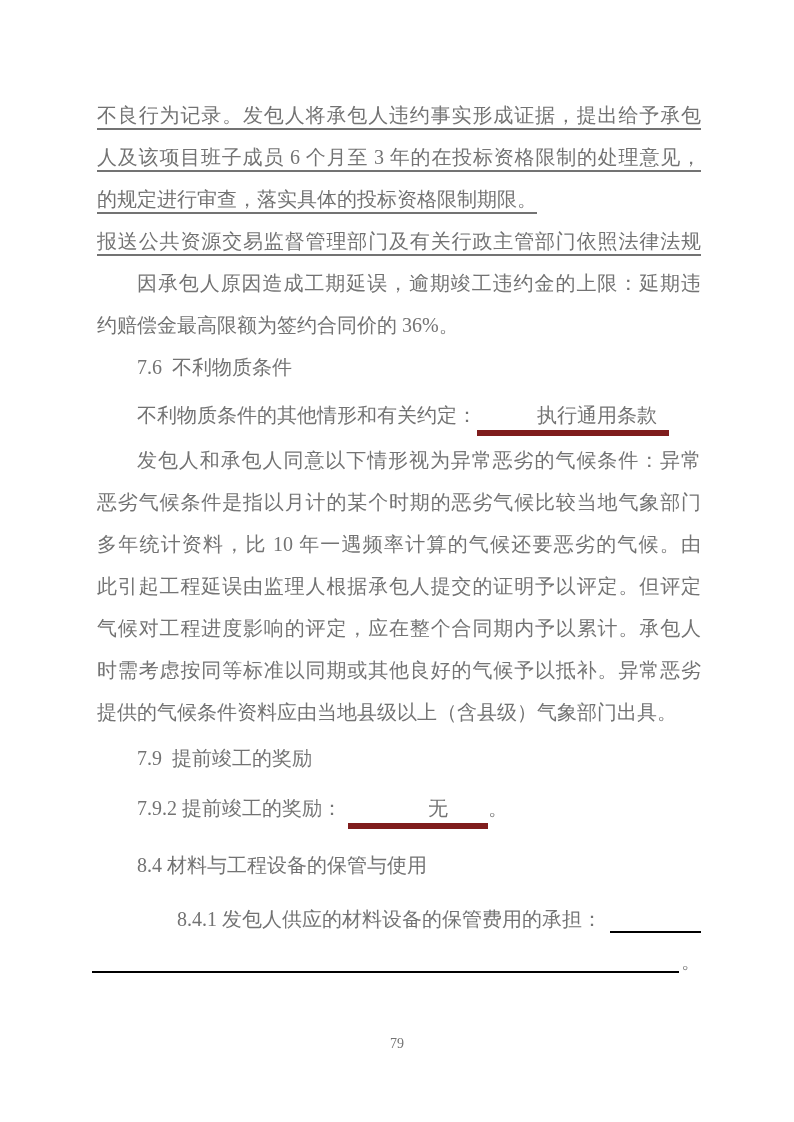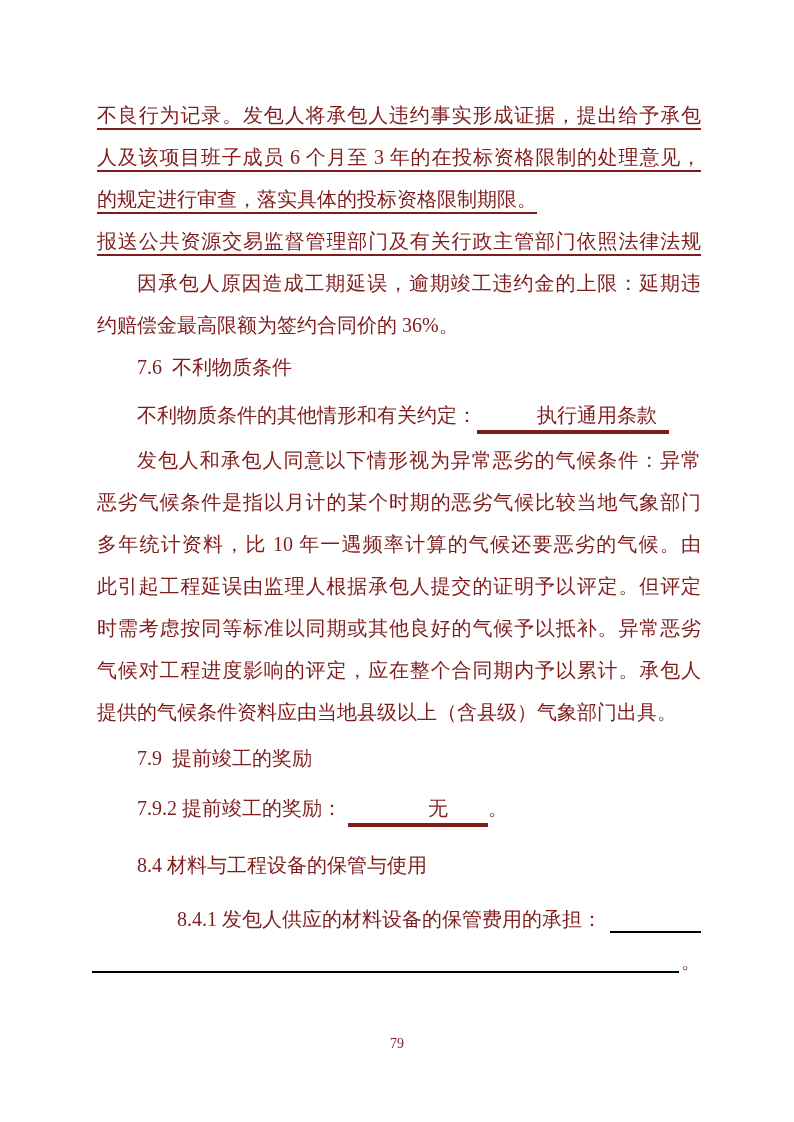--- a/index.html
+++ b/index.html
@@ -1,20 +1,20 @@
 <!DOCTYPE html>
 <html><head>
 <meta charset="utf-8">
 <style>
   html,body{margin:0;padding:0;background:#ffffff;}
   .page{
     position:relative;
     width:794px;height:1122px;
     background:#ffffff;
-    color:#7f1d1d;
+    color:#737373;
     font-family:"Liberation Serif","DejaVu Serif",serif;
     overflow:hidden;
   }
   .content{
     position:absolute;
     left:97px;top:94px;width:604px;
     font-size:20px;line-height:42px;
     text-align:justify;
   }
   .line{text-align:justify;}
@@ -30,21 +30,21 @@
   .mt6{margin-top:6px;}
   .mt3{margin-top:3px;}
   .mt4{margin-top:4px;}
   .mt8{margin-top:8px;}
   .mt16{margin-top:16px;}
   .mt15{margin-top:15px;}
   .mt12{margin-top:12px;}
   .h8{font-size:22px;}
   .blank{
     display:inline-block;
-    border-bottom:4px solid #7f1d1d;
+    border-bottom:6px solid #7f1d1d;
     line-height:30px;
     vertical-align:baseline;
   }
   .blank-76{padding:0 12px 0 20px;}
   .blank-792{min-width:140px;text-align:center;margin-left:6px;}
   .fill-row{display:flex;padding-left:2em;}
   .fill-row .lbl{white-space:nowrap;margin-left:40px;}
   .grow-blank{
     flex:1 1 auto;
     border-bottom:2px solid #000;
@@ -90,22 +90,22 @@
 
     <div class="ind mt6">
       <span>不利物质条件的其他情形和有关约定：</span><span class="blank blank-76">执行通用条款</span>
     </div>
 
     <div class="mt3">
       <div class="line jlast ind">发包人和承包人同意以下情形视为异常恶劣的气候条件：异常</div>
       <div class="line jlast">恶劣气候条件是指以月计的某个时期的恶劣气候比较当地气象部门</div>
       <div class="line jlast">多年统计资料，比 10 年一遇频率计算的气候还要恶劣的气候。由</div>
       <div class="line jlast">此引起工程延误由监理人根据承包人提交的证明予以评定。但评定</div>
+      <div class="line jlast">气候对工程进度影响的评定，应在整个合同期内予以累计。承包人</div>
       <div class="line jlast">时需考虑按同等标准以同期或其他良好的气候予以抵补。异常恶劣</div>
-      <div class="line jlast">气候对工程进度影响的评定，应在整个合同期内予以累计。承包人</div>
       <div class="line">提供的气候条件资料应由当地县级以上（含县级）气象部门出具。</div>
     </div>
 
     <div class="ind pre mt4">7.9  提前竣工的奖励</div>
 
     <div class="ind mt8">
       <span>7.9.2 提前竣工的奖励：</span><span class="blank blank-792">无</span><span>。</span>
     </div>
 
 

